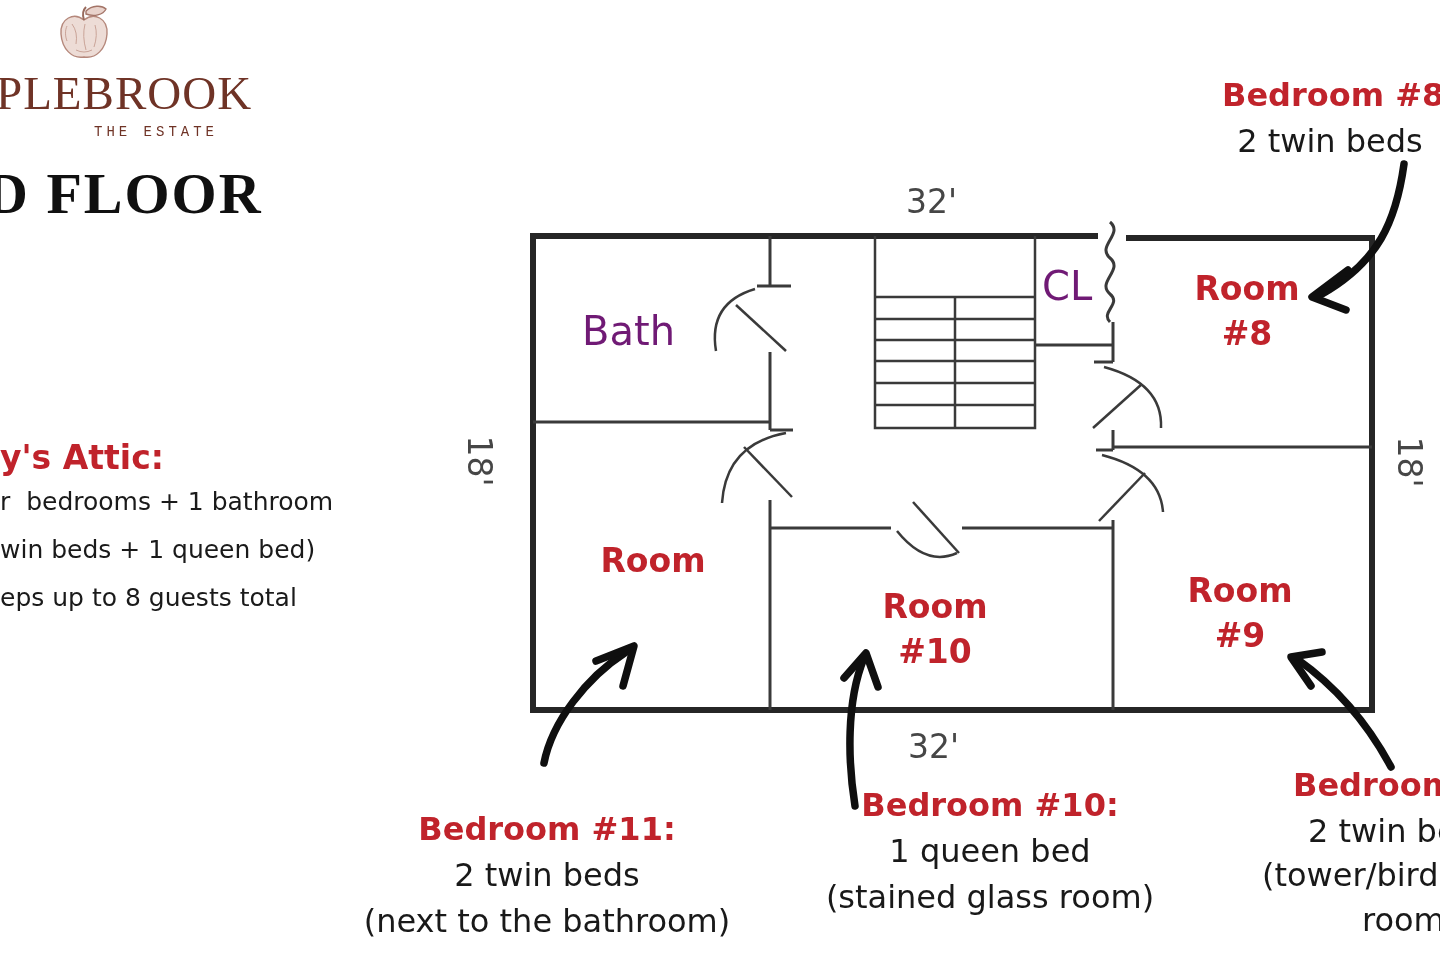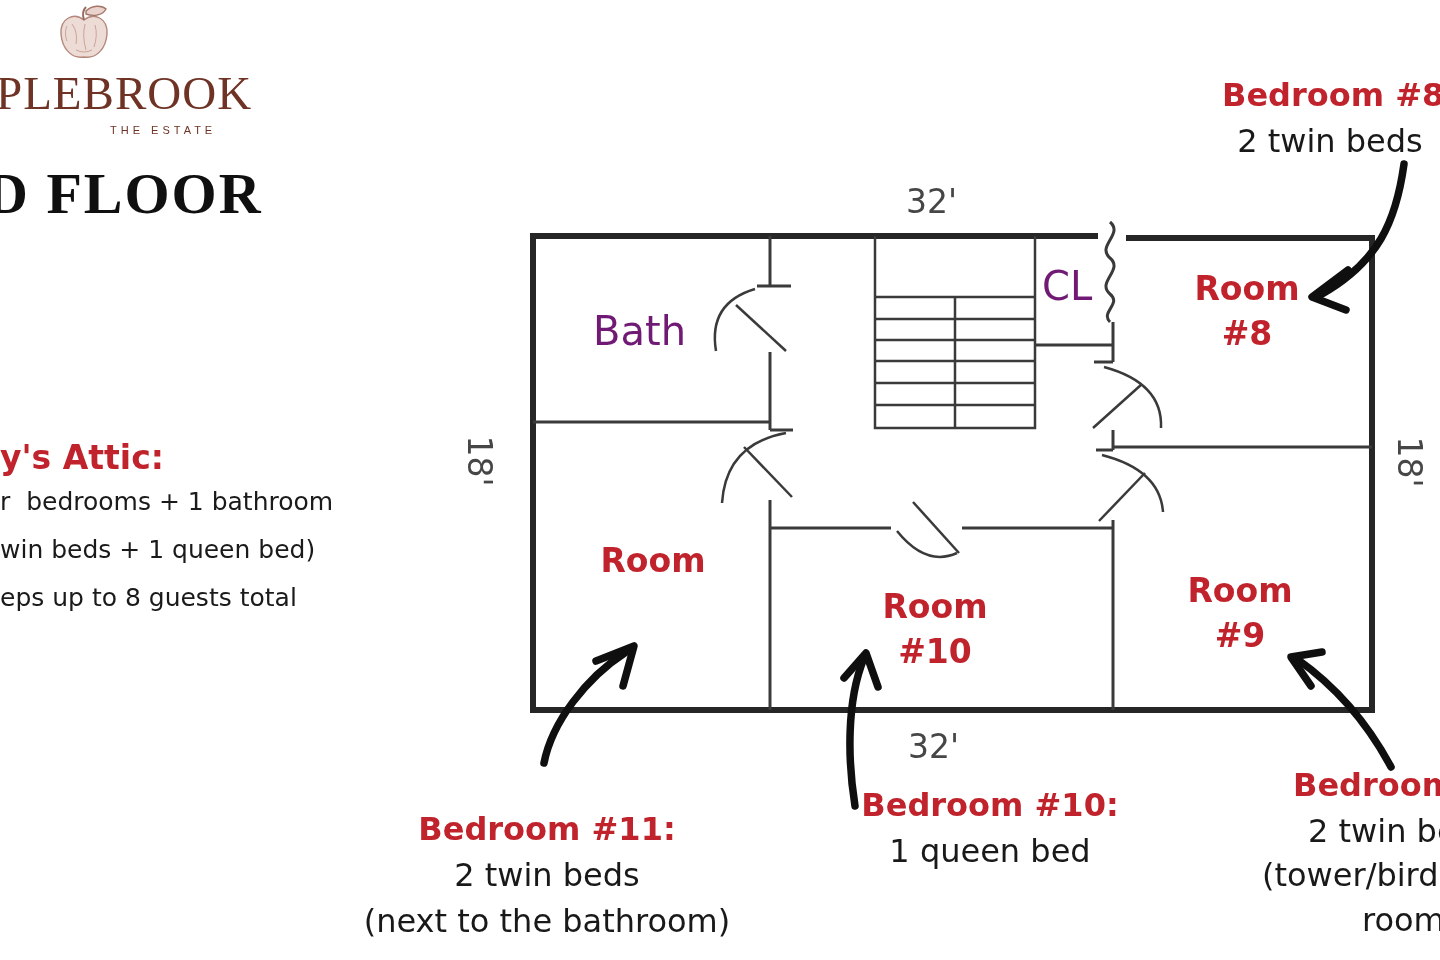--- a/index.html
+++ b/index.html
@@ -11,34 +11,34 @@
   }
   .abs{position:absolute;}
   
   .wordmark{
     left:-4px;top:66px;
     font-family:"Liberation Serif","DejaVu Serif",serif;
     font-size:47px;letter-spacing:1px;color:#6f3326;white-space:nowrap;
   }
   .tagline{
     left:94px;top:124px;
-    font-family:Liberation Sans, sans-serif;
-    font-size:11px;letter-spacing:4px;color:#6f3326;white-space:nowrap;margin-left:16px;
+    font-family:Liberation Mono, monospace;
+    font-size:14px;letter-spacing:4px;color:#6f3326;white-space:nowrap;
   }
   .page-title{
     left:-14px;top:160px;
     font-family:"Liberation Serif","DejaVu Serif",serif;
     font-weight:bold;font-size:58px;letter-spacing:2px;color:#101010;white-space:nowrap;
   }
   
   .attic-line{left:0;white-space:pre;font-size:25px;color:#1a1a1a;}
   .attic-head{left:0;top:438px;font-size:33px;font-weight:bold;color:#c0232b;white-space:pre;}
   
   .plan-label{color:#701a75;white-space:nowrap;}
-  .bath-label{left:582px;top:308px;font-size:40px;margin-left:11px;}
+  .bath-label{left:582px;top:308px;font-size:40px;}
   .cl-label{left:1042px;top:263px;font-size:40px;}
   .dim{color:#464646;font-size:33px;white-space:nowrap;}
   .dim-vert{width:54px;height:36px;display:flex;align-items:center;justify-content:center;transform:rotate(90deg);}
   
   .room-label{
     width:170px;text-align:center;
     font-size:33px;font-weight:bold;color:#c0232b;line-height:45px;white-space:nowrap;
   }
   
   .note{text-align:center;line-height:46px;font-size:32px;color:#191919;white-space:nowrap;}
@@ -174,18 +174,19 @@
 
 <div class="abs note" style="left:322px;top:762px;width:450px;margin-top:44px;">
   <div class="head">Bedroom #11:</div>
   <div>2 twin beds</div>
   <div>(next to the bathroom)</div>
 </div>
 
 <div class="abs note" style="left:780px;top:782px;width:420px;">
   <div class="head">Bedroom #10:</div>
   <div>1 queen bed</div>
+  <div>(stained glass room)</div>
 </div>
 
 <div class="abs frag frag-head" style="left:1293px;top:766px;">Bedroom</div>
 <div class="abs frag" style="left:1308px;top:812px;">2 twin be</div>
 <div class="abs frag" style="left:1262px;top:856px;">(tower/bird</div>
 <div class="abs frag" style="left:1362px;top:901px;">room</div>
 
 </body></html>

